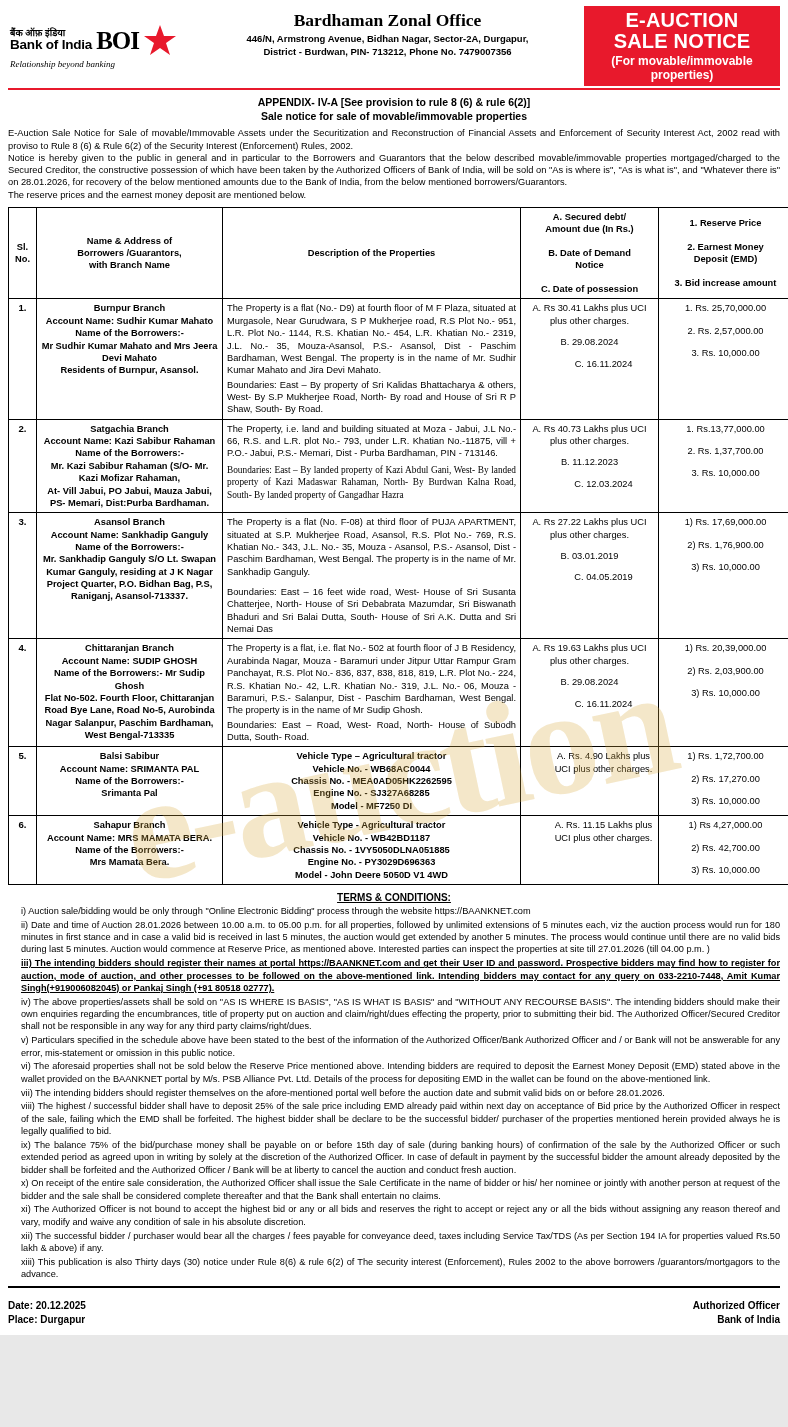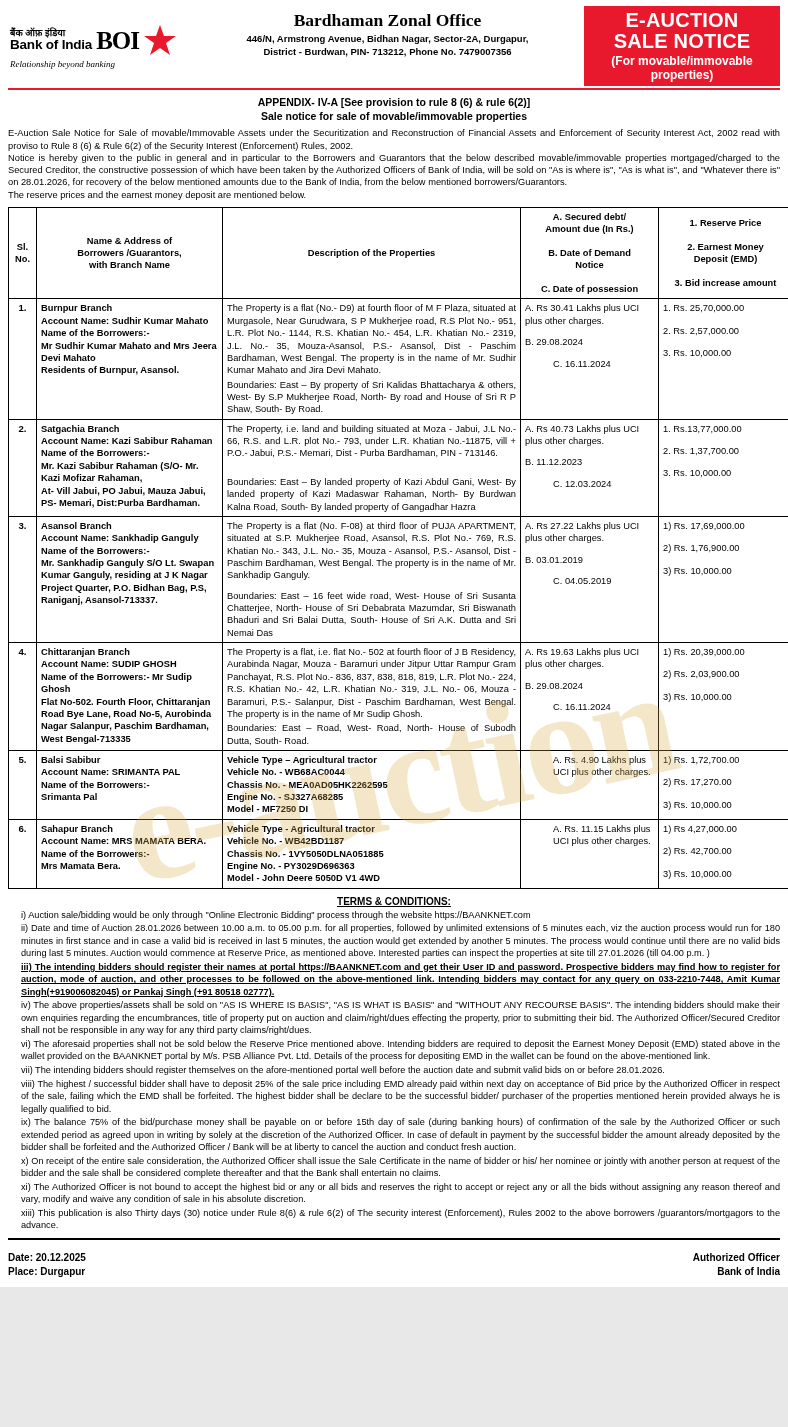--- a/index.html
+++ b/index.html
@@ -149,20 +149,21 @@
   .c5 { width: 134px; }
   th.c4, th.c5 { text-align: left; }
   td.slno {
     text-align: center;
     font-size: 9.6px;
     font-weight: bold;
   }
   .cell {
     font-size: 9.3px;
     line-height: 1.33;
+    text-align: center;
   }
   .cell.just { text-align: justify; }
   .moneyline { margin-bottom: 9px; }
   .moneyline:last-child { margin-bottom: 0; margin-left: 28px; }
   .rp { margin-bottom: 10px; }
   .rp:last-child { margin-bottom: 0; }
   
   .terms-title {
     text-align: center;
     font-size: 10px;
@@ -315,21 +316,21 @@
 
       <tr>
         <td class="slno">2.</td>
         <td class="cell" style="white-space: pre-line; font-weight: bold;">Satgachia Branch
 Account Name: Kazi Sabibur Rahaman
 Name of the Borrowers:-
 Mr. Kazi Sabibur Rahaman (S/O- Mr. Kazi Mofizar Rahaman,
 At- Vill Jabui, PO Jabui, Mauza Jabui, PS- Memari, Dist:Purba Bardhaman.</td>
         <td class="cell just">
           <span>The Property, i.e. land and building situated at Moza - Jabui, J.L No.- 66, R.S. and L.R. plot No.- 793, under L.R. Khatian No.-11875, vill + P.O.- Jabui, P.S.- Memari, Dist - Purba Bardhaman, PIN - 713146.</span>
-          <div style="margin-top:16px;"><span>Boundaries: East – By landed property of Kazi Abdul Gani, West- By landed property of Kazi Madaswar Rahaman, North- By Burdwan Kalna Road, South- By landed property of Gangadhar Hazra</span></div>
+          <div style="margin-top:4px;font-family:Liberation Serif, serif;"><span>Boundaries: East – By landed property of Kazi Abdul Gani, West- By landed property of Kazi Madaswar Rahaman, North- By Burdwan Kalna Road, South- By landed property of Gangadhar Hazra</span></div>
         </td>
         <td class="cell">
           <div class="moneyline">A. Rs 40.73 Lakhs plus UCI plus other charges.</div>
           <div class="moneyline">B. 11.12.2023</div>
           <div class="moneyline">C. 12.03.2024</div>
         </td>
         <td class="cell">
           <div class="rp">1. Rs.13,77,000.00</div>
           <div class="rp">2. Rs. 1,37,700.00</div>
           <div class="rp">3. Rs. 10,000.00</div>
@@ -423,26 +424,28 @@
       </tr>
     </tbody>
   </table>
 
   <div class="terms-title">TERMS &amp; CONDITIONS:</div>
   <div class="terms">
     <p>i) Auction sale/bidding would be only through "Online Electronic Bidding" process through the website https://BAANKNET.com</p>
     <p>ii)  Date and time of Auction 28.01.2026 between 10.00 a.m. to 05.00 p.m. for all properties, followed by unlimited extensions of 5 minutes each, viz the auction process would run for 180 minutes in first stance and in case a valid bid is received in last 5 minutes, the auction would get extended by another 5 minutes. The process would continue until there are no valid bids during last 5 minutes. Auction would commence at Reserve Price, as mentioned above. Interested parties can inspect the properties at site till  27.01.2026 (till 04.00 p.m. )</p>
     <p style="font-weight:bold; text-decoration: underline;">iii) The intending bidders should register their names at portal https://BAANKNET.com and get their User ID and password. Prospective bidders may find how to register for auction, mode of auction, and other processes to be followed on the above-mentioned link. Intending bidders may contact for any query on 033-2210-7448, Amit Kumar Singh(+919006082045) or Pankaj Singh  (+91 80518 02777).</p>
     <p>iv) The above properties/assets shall be sold on "AS IS WHERE IS BASIS", "AS IS WHAT IS BASIS" and "WITHOUT ANY RECOURSE BASIS". The intending bidders should make their own enquiries regarding the encumbrances, title of property put on auction and claim/right/dues effecting the property, prior to submitting their bid. The Authorized Officer/Secured Creditor shall not be responsible in any way for any third party claims/right/dues.</p>
+    <p>v) Particulars specified in the schedule above have been stated to the best of the information of the Authorized Officer/Bank Authorized Officer and / or Bank will not be answerable for any error, mis-statement or omission in this public notice.</p>
     <p>vi) The aforesaid properties shall not be sold below the Reserve Price mentioned above. Intending bidders are required to deposit the Earnest Money Deposit (EMD) stated above in the wallet provided on the BAANKNET portal by M/s. PSB Alliance Pvt. Ltd. Details of the process for depositing EMD in the wallet can be found on the above-mentioned link.</p>
     <p>vii) The intending bidders should register themselves on the afore-mentioned portal well before the auction date and submit valid bids on or before 28.01.2026.</p>
     <p>viii) The highest / successful bidder shall have to deposit 25% of the sale price including EMD already paid within next day on acceptance of Bid price by the Authorized Officer in respect of the sale, failing which the EMD shall be forfeited. The highest bidder shall be declare to be the successful bidder/ purchaser of the properties mentioned herein provided always he is legally qualified to bid.</p>
     <p>ix) The balance 75% of the bid/purchase money shall be payable on or before 15th day of sale (during banking hours) of confirmation of the sale by the Authorized Officer or such extended period as agreed upon in writing by solely at the discretion of the Authorized Officer. In case of default in payment by the successful bidder the amount already deposited by the bidder shall be forfeited and the Authorized Officer / Bank will be at liberty to cancel the auction and conduct fresh auction.</p>
     <p>x) On receipt of the entire sale consideration, the Authorized Officer shall issue the Sale Certificate in the name of bidder or his/ her nominee or jointly with another person at request of the bidder and the sale shall be considered complete thereafter and that the Bank shall entertain no claims.</p>
     <p>xi) The Authorized Officer is not bound to accept the highest bid or any or all bids and reserves the right to accept or reject any or all the bids without assigning any reason thereof and vary, modify and waive any condition of sale in his absolute discretion.</p>
+    <p>xii) The successful bidder / purchaser would bear all the charges / fees payable for conveyance deed, taxes including Service Tax/TDS (As per Section 194 IA for properties valued Rs.50 lakh &amp; above) if any.</p>
     <p>xiii) This publication is also Thirty days (30) notice under Rule 8(6) &amp; rule 6(2) of The security interest (Enforcement), Rules 2002 to the above borrowers /guarantors/mortgagors to the advance.</p>
   </div>
 
   <div class="footer">
     <div class="left">
       <div>Date: 20.12.2025</div>
       <div>Place: Durgapur</div>
     </div>
     <div class="right">
       <div>Authorized Officer</div>

